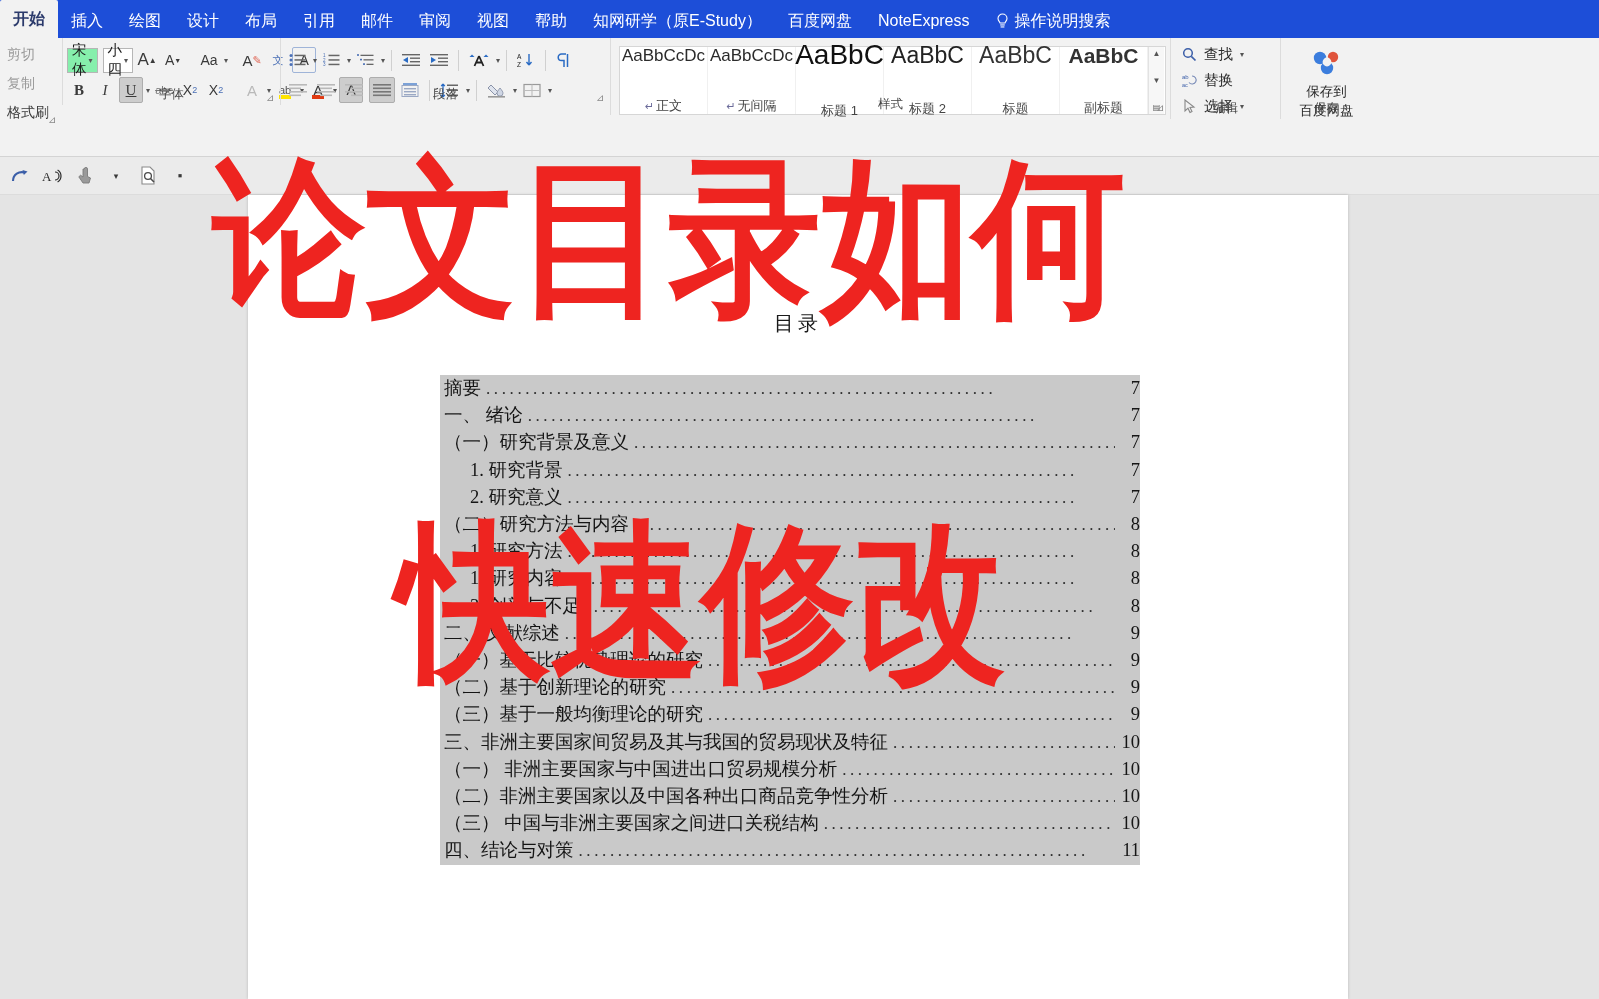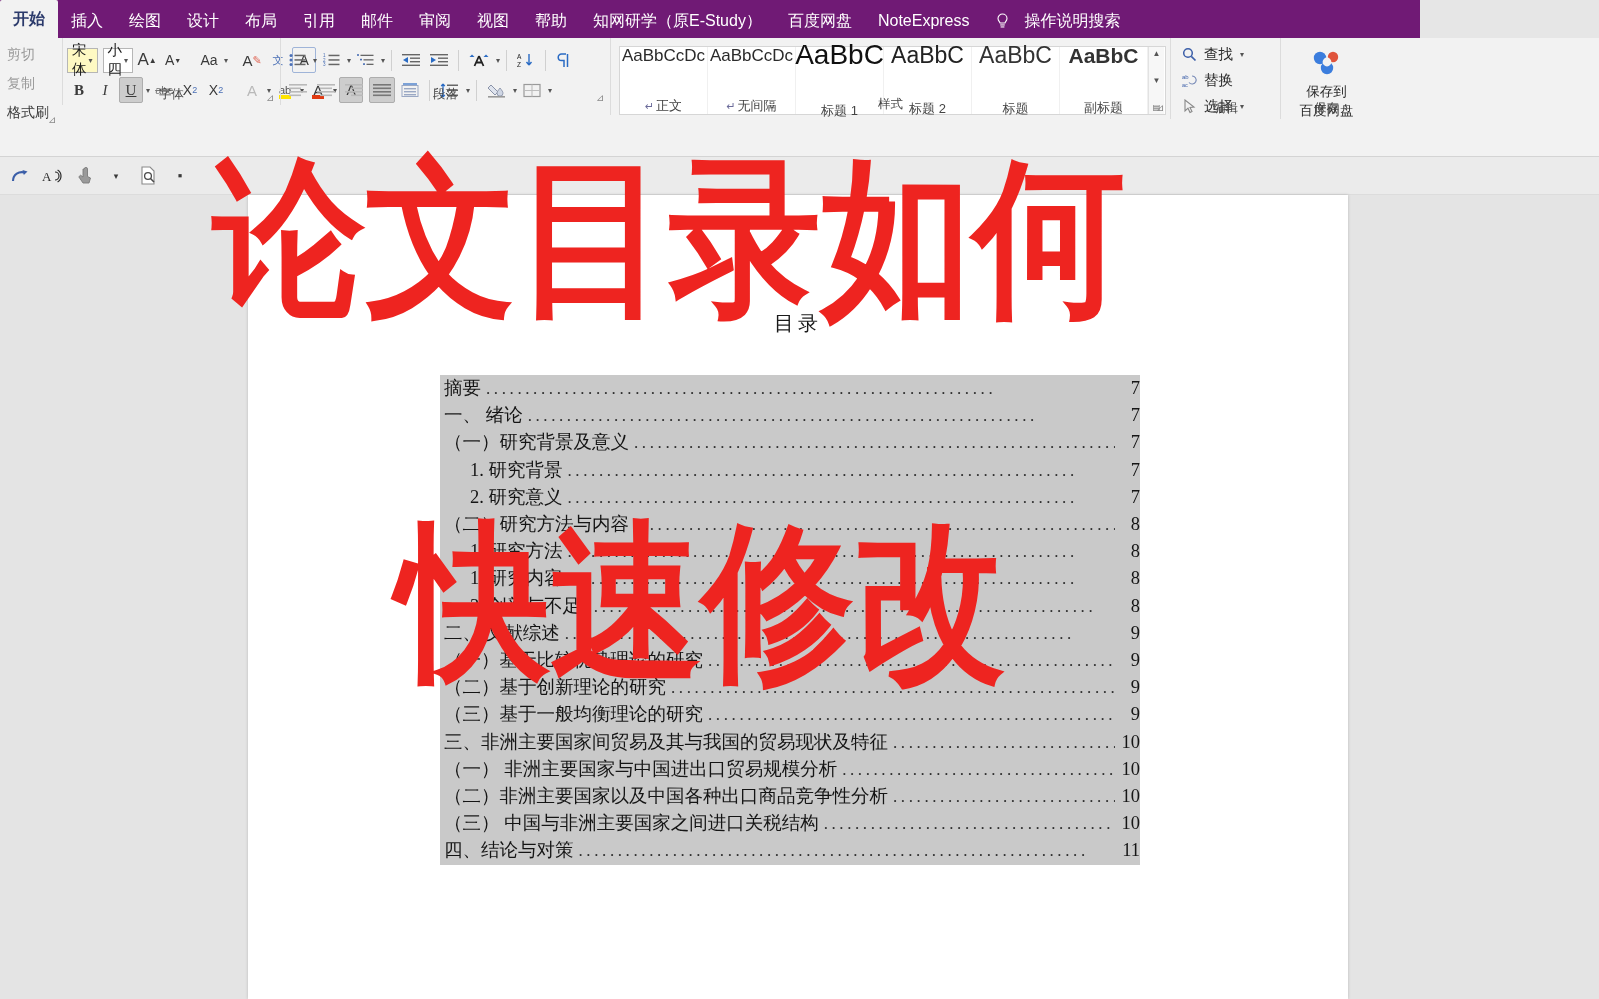--- a/index.html
+++ b/index.html
@@ -6,34 +6,34 @@
   html, body {
     width: 1599px; height: 999px;
     font-family: "Liberation Sans", "DejaVu Sans", sans-serif;
     overflow: hidden;
     background: #e6e6e6;
   }
   #app { position: relative; width: 1599px; height: 999px; }
 
   
   .tabbar {
-    position: absolute; top: 0; left: 0; width: 1420px; height: 38px;
-    background: #701a75;
+    position: absolute; top: 0; left: 0; width: 1599px; height: 38px;
+    background: #1d4ed8;
     display: flex; align-items: flex-end;
   }
   .tab {
     color: #ffffff; font-size: 16px; line-height: 30px;
     padding: 0 13px; height: 34px; display: flex; align-items: center;
     white-space: nowrap; cursor: default;
   }
   .tab.active {
     background: #f2f2f2; color: #2b3a6b; font-weight: 600;
     border-radius: 2px 2px 0 0; height: 38px;
   }
-  .tab.search { gap: 16px; }
+  .tab.search { gap: 6px; }
   .bulb {
     display: inline-block; width: 13px; height: 17px; position: relative;
   }
   .bulb svg { display: block; }
 
   
   .ribbon {
     position: absolute; top: 38px; left: 0; width: 1599px; height: 119px;
     background: #f2f2f2; border-bottom: 1px solid #d4d4d4;
     display: flex; align-items: flex-start;
@@ -57,21 +57,21 @@
     font-size: 14px; color: #9a9a9a; line-height: 29px; padding-left: 3px;
     white-space: nowrap;
   }
   .clipitem.strong { color: #3b3b3b; }
 
   
   .fontgroup { width: 218px; }
   .row { display: flex; align-items: center; height: 30px; gap: 2px; }
   .row.r1 { margin-top: 4px; }
   .fontname {
-    width: 131px; height: 25px; background: #fef9c3; border: 1px solid #b6b6b6;
+    width: 131px; height: 25px; background: #86efac; border: 1px solid #b6b6b6;
     display: flex; align-items: center; padding: 0 4px;
     font-size: 14.5px; color: #1a1a1a;
   }
   .fontname .val { flex: 1; }
   .fontsize {
     width: 56px; height: 25px; background: #fff; border: 1px solid #b6b6b6;
     display: flex; align-items: center; padding: 0 4px;
     font-size: 14.5px; color: #1a1a1a; margin-left: 3px;
   }
   .fontsize .val { flex: 1; }

